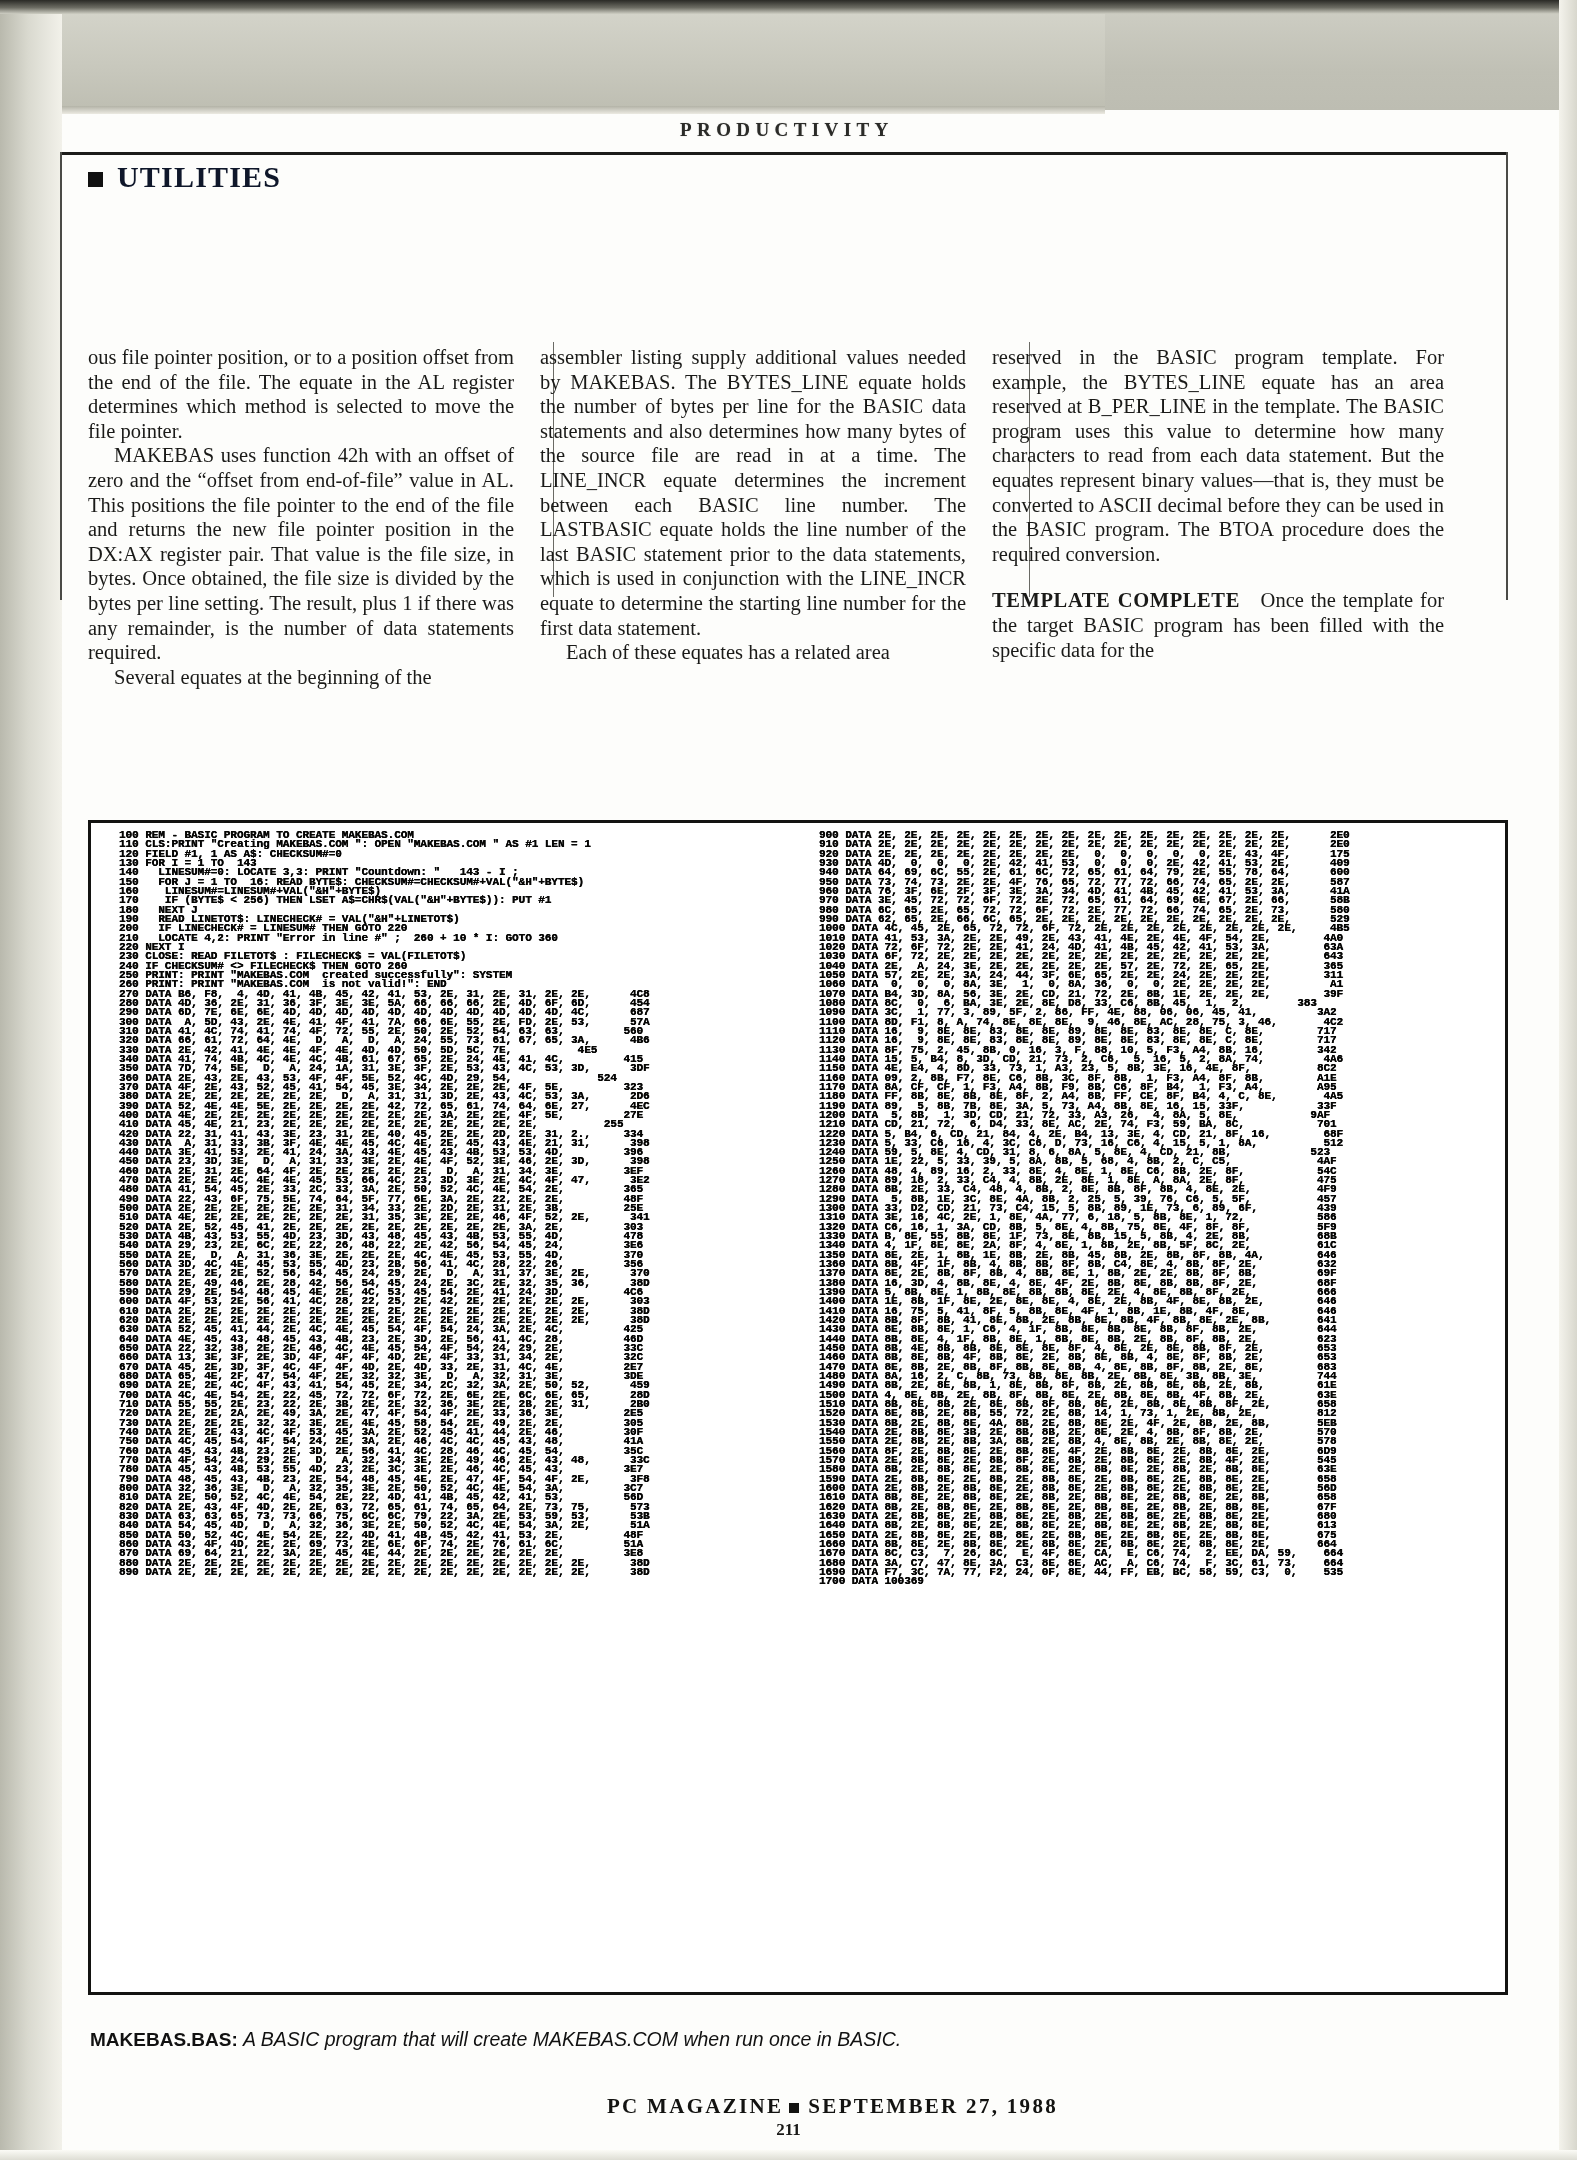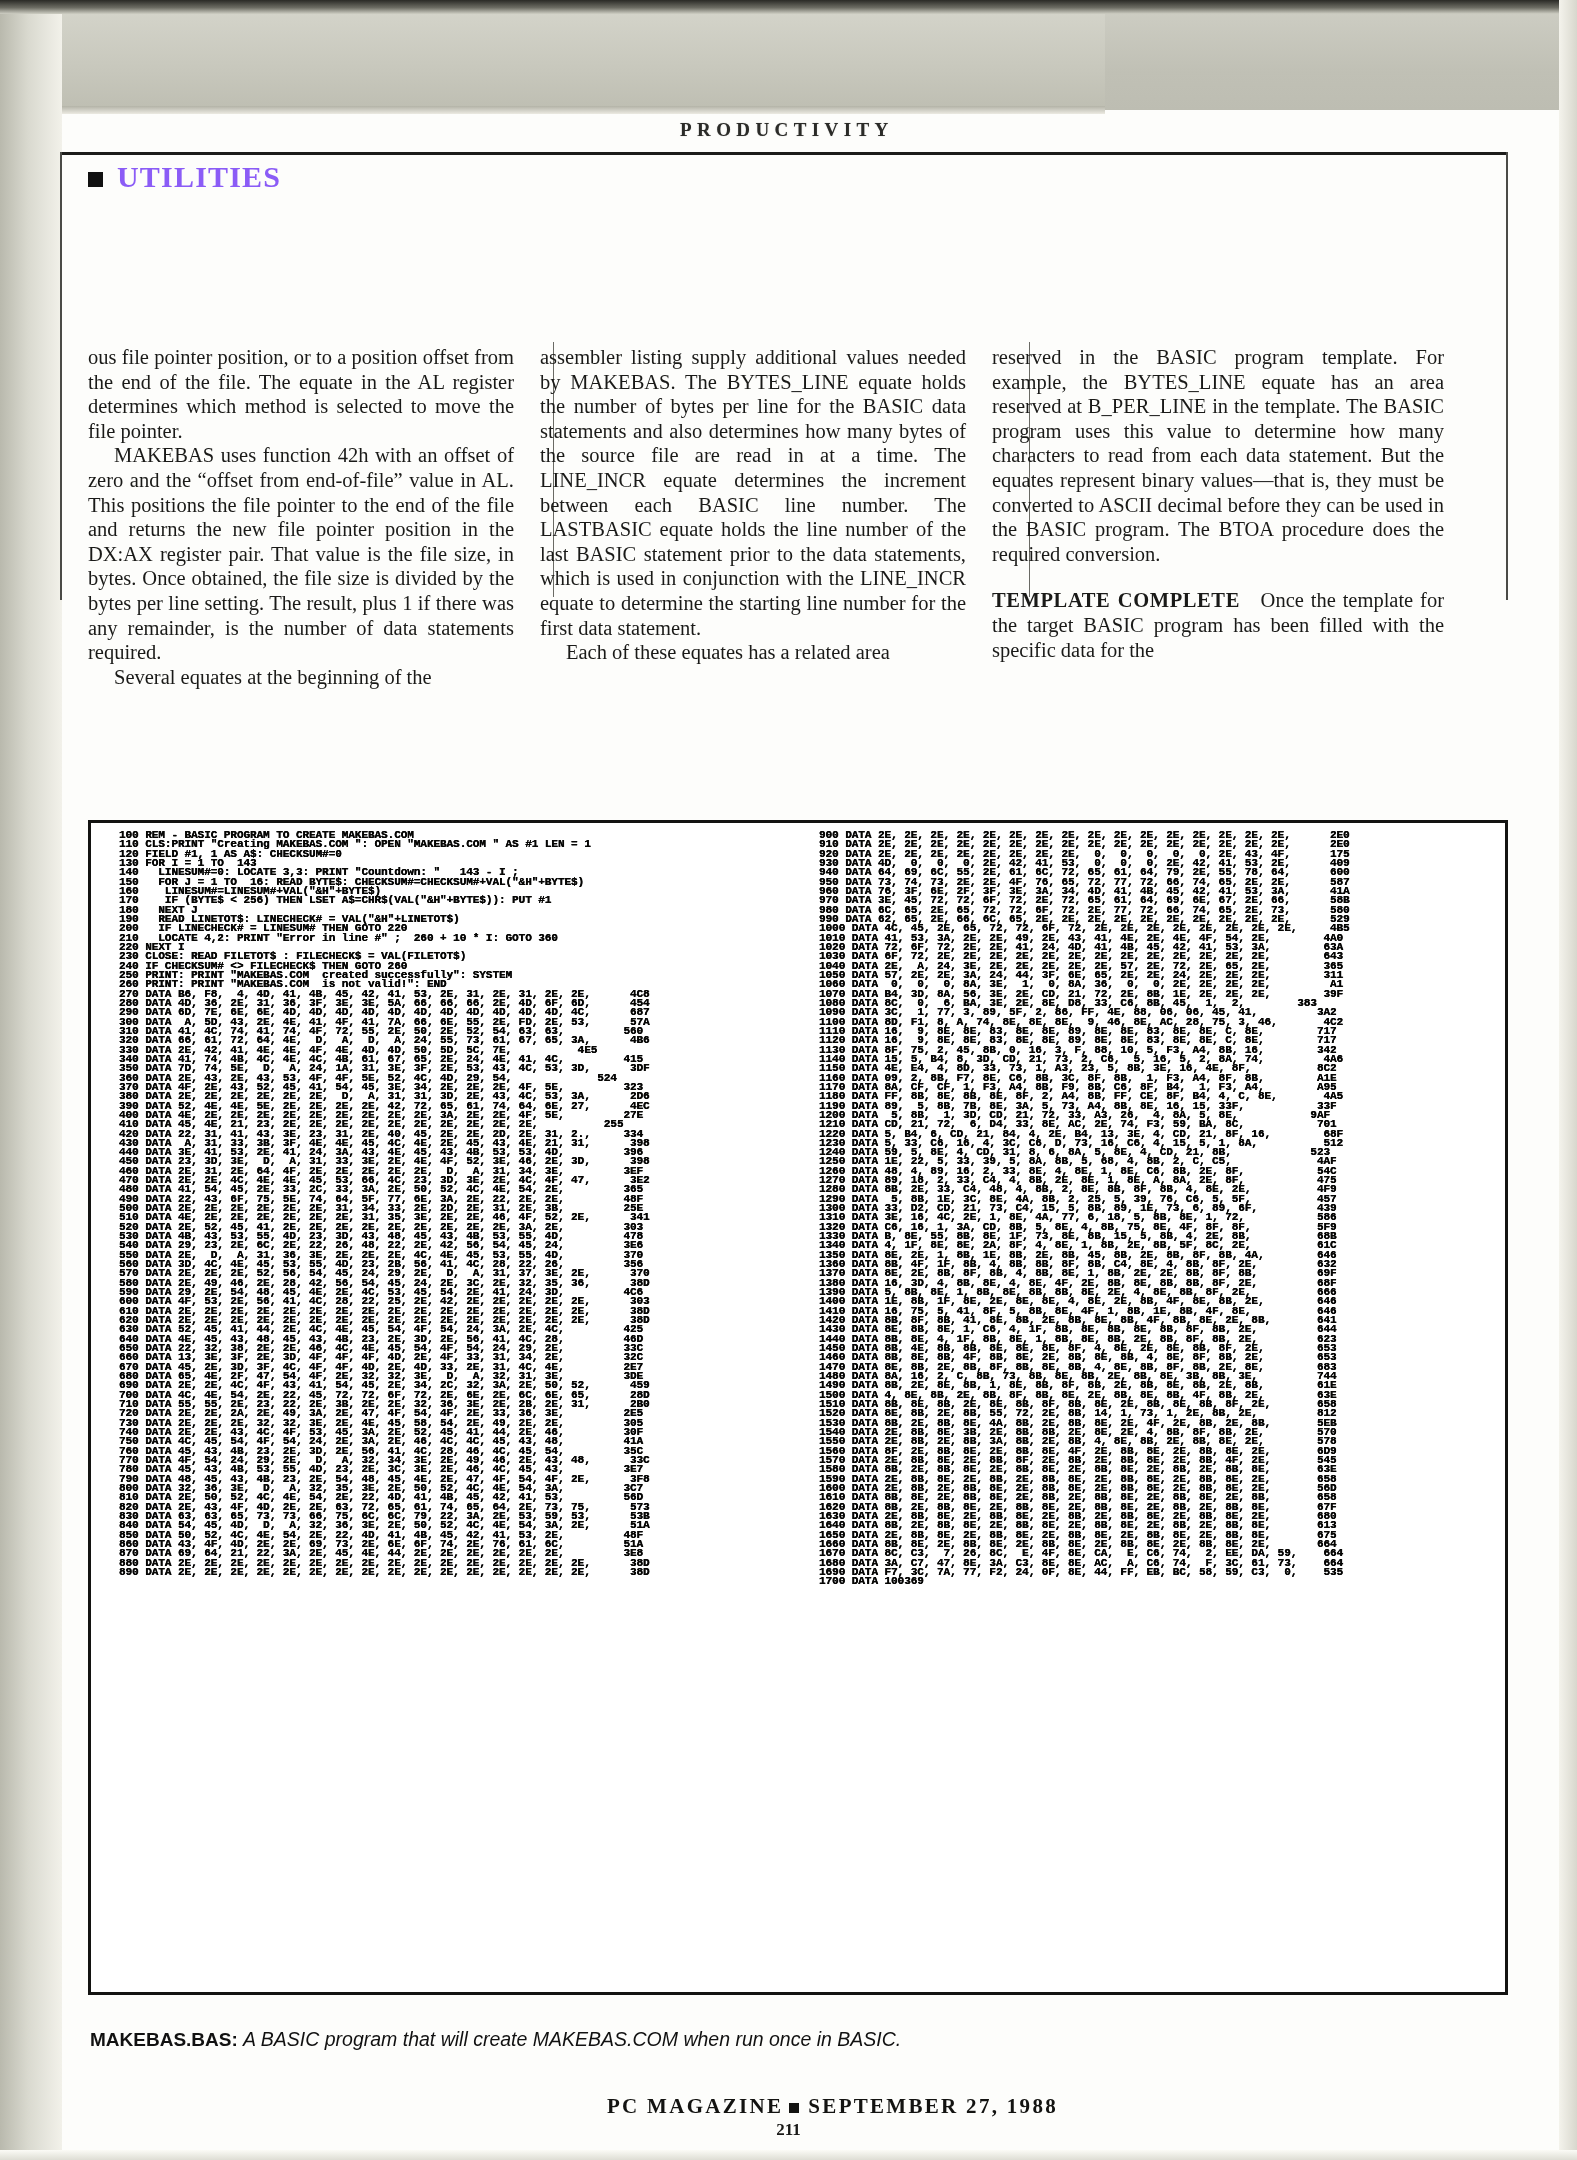--- a/index.html
+++ b/index.html
@@ -61,21 +61,21 @@
   }
   .util-title-wrap{
     position:absolute;left:88px;top:160px;display:flex;align-items:center;gap:14px;
   }
   .util-bullet{
     width:15px;height:15px;background:#111;display:inline-block;
     margin-top:4px;
   }
   .util-title{
     font-family:"Liberation Serif",serif;
-    font-size:30px;font-weight:700;letter-spacing:1.2px;color:#8b5cf6;
+    font-size:30px;font-weight:700;letter-spacing:1.2px;color:#0f172a;
   }
   
   .vrule{position:absolute;width:2px;background:#4a4a46;}
   
   .cols{
     position:absolute;left:88px;top:345px;width:1425px;
     display:flex;gap:0;
   }
   .col{
     width:452px;padding-right:26px;box-sizing:border-box;

